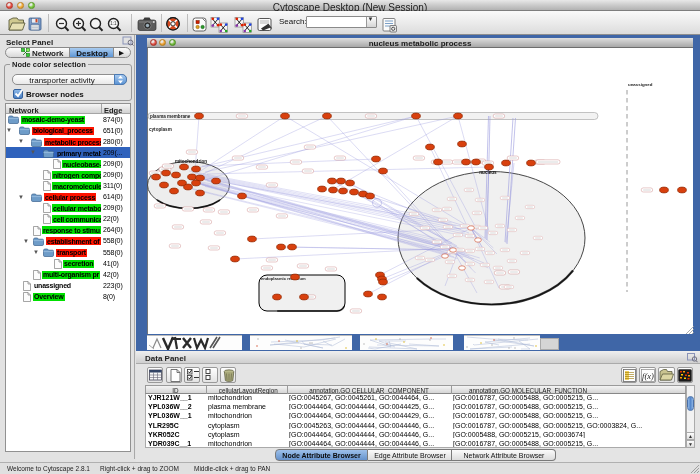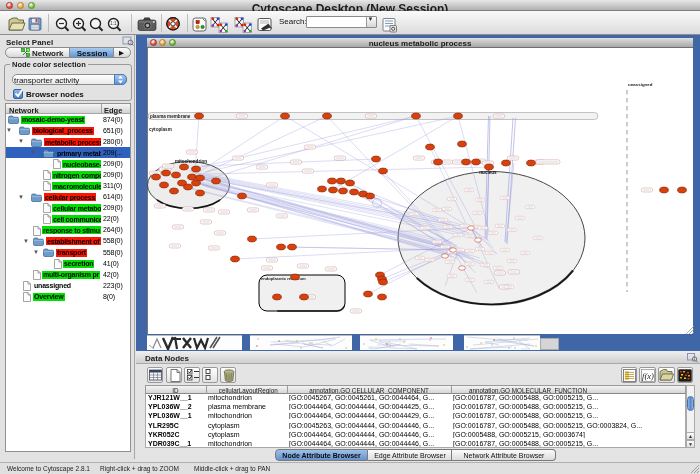--- a/index.html
+++ b/index.html
@@ -5,21 +5,21 @@
 html,body{width:700px;height:474px;overflow:hidden;background:#e2e2e2;
  font-family:"Liberation Sans",sans-serif;}
 .abs{position:absolute;}
 .tx{position:absolute;white-space:nowrap;}
 </style></head>
 <body>
 <div style="position:absolute;left:0;top:0;width:700px;height:11px;background:linear-gradient(#e8e8e8,#c9c9c9 55%,#b2b2b2);border-bottom:1px solid #7e7e7e;"></div>
 <div style="position:absolute;left:6px;top:2px;width:6.5px;height:6.5px;border-radius:50%;background:radial-gradient(circle at 35% 30%,#fff8 0 18%,#ee5045 55%,#b5352c);border:.5px solid #b5352c;"></div>
 <div style="position:absolute;left:17px;top:2px;width:6.5px;height:6.5px;border-radius:50%;background:radial-gradient(circle at 35% 30%,#fff8 0 18%,#f5b23c 55%,#c18226);border:.5px solid #c18226;"></div>
 <div style="position:absolute;left:28px;top:2px;width:6.5px;height:6.5px;border-radius:50%;background:radial-gradient(circle at 35% 30%,#fff8 0 18%,#7ece43 55%,#5a9a28);border:.5px solid #5a9a28;"></div>
-<div class="tx" style="left:0;top:1.5px;width:700px;text-align:center;font-size:12px;font-weight:bold;color:#1c1c1c;">Cytoscape Desktop (New Session)</div>
+<div class="tx" style="left:0;top:1.5px;width:700px;text-align:center;font-size:10px;font-weight:normal;color:#1c1c1c;">Cytoscape Desktop (New Session)</div>
 <div style="position:absolute;left:0;top:11px;width:700px;height:24px;background:linear-gradient(#fafafa,#dcdcdc);border-bottom:1px solid #8e8e8e;"></div>
 <div style="position:absolute;left:48px;top:14px;width:1px;height:18px;background:#bdbdbd;"></div>
 <div style="position:absolute;left:131px;top:14px;width:1px;height:18px;background:#bdbdbd;"></div>
 <div style="position:absolute;left:161px;top:14px;width:1px;height:18px;background:#bdbdbd;"></div>
 <div style="position:absolute;left:187px;top:14px;width:1px;height:18px;background:#bdbdbd;"></div>
 <svg class="abs" style="left:0;top:11px;" width="700" height="24" viewBox="0 0 700 24">
 
 <g stroke="#5d5d40" stroke-width="0.9" fill="#d9d3a0">
  <path d="M9 9 l4 -2 h4 l1.5 2 h5 v3 l-2 7 H9 z" fill="#cfc98f"></path>
  <path d="M9 19 l3 -7 h13 l-2.5 7 z" fill="#e6e0b2"></path>
@@ -130,31 +130,31 @@
 <div style="position:absolute;left:68.5px;top:46.5px;width:1px;height:11px;background:#8a8a8a;"></div>
 <div style="position:absolute;left:113px;top:46.5px;width:1px;height:11px;background:#8a8a8a;"></div>
 <svg class="abs" style="left:21px;top:48px" width="9" height="9" viewBox="0 0 9 9">
 <line x1="2" y1="2" x2="7" y2="7" stroke="#1a7a1a" stroke-width="0.8"></line>
 <line x1="7" y1="2" x2="2" y2="7" stroke="#1a7a1a" stroke-width="0.8"></line>
 <rect x="0.5" y="0.5" width="3" height="3" fill="#33cc33" stroke="#117711" stroke-width="0.6"></rect>
 <rect x="5.5" y="5.5" width="3" height="3" fill="#33cc33" stroke="#117711" stroke-width="0.6"></rect>
 <rect x="5.5" y="0.5" width="3" height="3" fill="#88ee55" stroke="#117711" stroke-width="0.6"></rect>
 </svg>
 <div class="tx" style="left:32px;top:48.5px;font-size:8px;font-weight:bold;color:#222;">Network</div>
-<div class="tx" style="left:74px;top:48.5px;width:36px;text-align:center;font-size:8px;font-weight:bold;color:#111;">Session</div>
+<div class="tx" style="left:74px;top:48.5px;width:36px;text-align:center;font-size:8px;font-weight:bold;color:#111;">Desktop</div>
 <div class="tx" style="left:119px;top:48.8px;font-size:6.5px;color:#111;">▶</div>
 <div style="position:absolute;left:4px;top:64px;width:128px;height:37px;border:1px solid #9a9a9a;border-radius:3px;"></div>
 <div class="tx" style="left:10px;top:60px;font-size:7.5px;font-weight:bold;color:#222;background:#e2e2e2;padding:0 2px;">Node color selection</div>
 <div style="position:absolute;left:12px;top:73.5px;width:115px;height:11px;background:linear-gradient(#ffffff,#e9e9e9);border:1px solid #8e8e8e;border-radius:5px;"></div>
 <div style="position:absolute;left:114px;top:73.5px;width:13px;height:11px;background:linear-gradient(#a6c9ef,#5d94d4);border:1px solid #4a7ab5;border-radius:0 5px 5px 0;"></div>
 <svg class="abs" style="left:116px;top:75px" width="9" height="9" viewBox="0 0 9 9">
 <path d="M4.5 0.5 L7 3.5 H2 z" fill="#fff"></path>
     <path d="M4.5 8.5 L7 5.5 H2 z" fill="#fff"></path>
   </svg>
-<div class="tx" style="left:14px;top:75.5px;width:96px;font-size:8px;color:#111;">transporter activity</div>
+<div class="tx" style="left:14px;top:75.5px;width:96px;text-align:center;font-size:8px;color:#111;">transporter activity</div>
 <div style="position:absolute;left:13px;top:88.5px;width:10px;height:10px;background:linear-gradient(#8cb8e8,#4a80c4);border:1px solid #33619e;border-radius:2px;"></div>
 <svg class="abs" style="left:13px;top:86.5px" width="12" height="12" viewBox="0 0 12 12">
 <path d="M2.5 6.5 L5 9 L9.5 2.5" fill="none" stroke="#fff" stroke-width="1.8"></path>
   </svg>
 <div class="tx" style="left:26px;top:89.5px;font-size:8px;font-weight:bold;color:#111;">Browser nodes</div>
 <div style="position:absolute;left:5px;top:103px;width:126px;height:349px;background:#fff;border:1px solid #919191;"></div>
 <div style="position:absolute;left:6px;top:104px;width:124px;height:10px;background:linear-gradient(#f5f5f5,#d2d2d2);border-bottom:1px solid #a5a5a5;"></div>
 <div style="position:absolute;left:101px;top:104px;width:1px;height:10px;background:#a5a5a5;"></div>
 <div class="tx" style="left:9px;top:105.5px;font-size:7.5px;font-weight:bold;color:#222;">Network</div>
 <div class="tx" style="left:104px;top:105.5px;font-size:7.5px;font-weight:bold;color:#222;">Edge</div>
@@ -665,21 +665,21 @@
     <circle cx="50" cy="3" r="0.7" fill="#aaaaaa"></circle>
     <circle cx="51" cy="13" r="0.7" fill="#aaaaaa"></circle>
     <circle cx="17" cy="8" r="0.7" fill="#d8b000"></circle>
     <circle cx="45" cy="13" r="0.7" fill="#aaaaaa"></circle>
     <circle cx="30" cy="5" r="0.7" fill="#cc4422"></circle>
     <circle cx="72" cy="11" r="0.7" fill="#d8b000"></circle>
     <circle cx="3" cy="12" r="0.7" fill="#aaaaaa"></circle>
   </svg>
 <div style="position:absolute;left:136px;top:351px;width:564px;height:111px;background:#e4e4e4;"></div>
 <div style="position:absolute;left:136px;top:351px;width:564px;height:13px;background:linear-gradient(#efefef,#cfcfcf);border-bottom:1px solid #aaa;"></div>
-<div class="tx" style="left:145px;top:354px;font-size:8px;font-weight:bold;color:#222;">Data Nodes</div>
+<div class="tx" style="left:145px;top:354px;font-size:8px;font-weight:bold;color:#222;">Data Panel</div>
 <svg class="abs" style="left:687px;top:353px" width="11" height="10" viewBox="0 0 11 10">
 <rect x="0.5" y="0.5" width="7" height="6.5" fill="none" stroke="#8a93b8" stroke-width="1"></rect>
 <circle cx="7.5" cy="6" r="2.2" fill="none" stroke="#667" stroke-width="0.9"></circle>
 <line x1="9" y1="7.5" x2="10.5" y2="9.2" stroke="#667" stroke-width="1"></line>
   </svg>
 <div style="position:absolute;left:147px;top:367px;width:16px;height:16px;background:linear-gradient(#fefefe,#e3e3e3);border:1px solid #9a9a9a;border-radius:2px;"></div>
 <svg class="abs" style="left:149px;top:369px" width="13" height="12" viewBox="0 0 13 12">
 <rect x="0.5" y="1" width="12" height="10" fill="#f8f8f8" stroke="#445" stroke-width="0.8"></rect>
 <rect x="0.5" y="1" width="12" height="2.5" fill="#334466"></rect>
 <path d="M0.5 6 h12 M0.5 8.5 h12 M4.5 3.5 v7.5 M8.5 3.5 v7.5" stroke="#667" stroke-width="0.6"></path>

